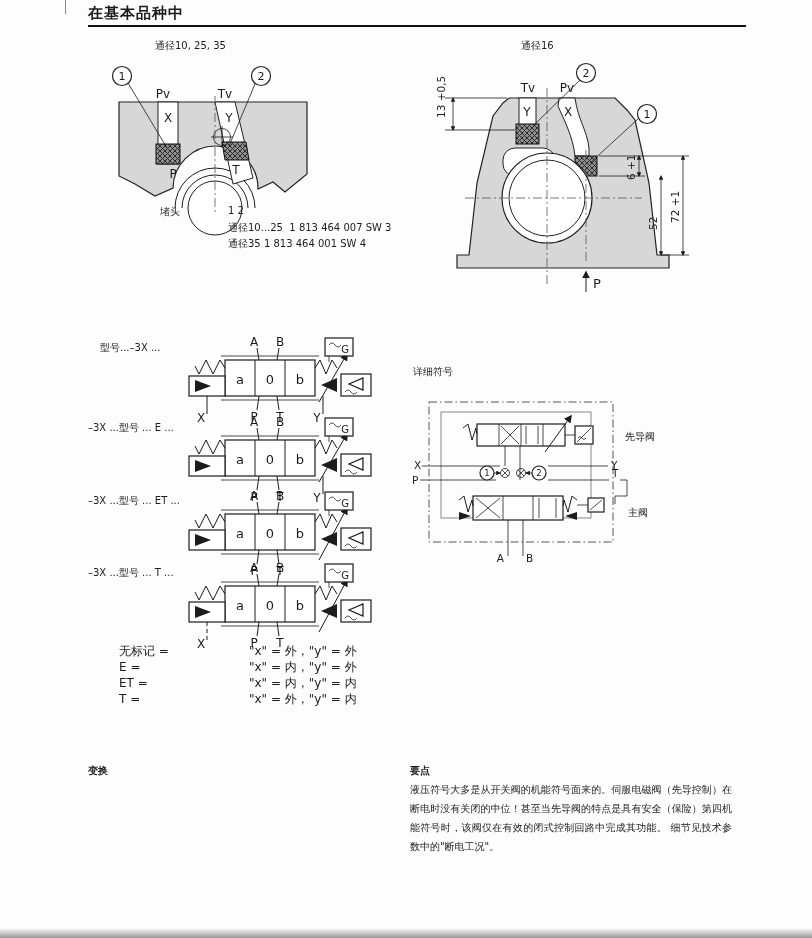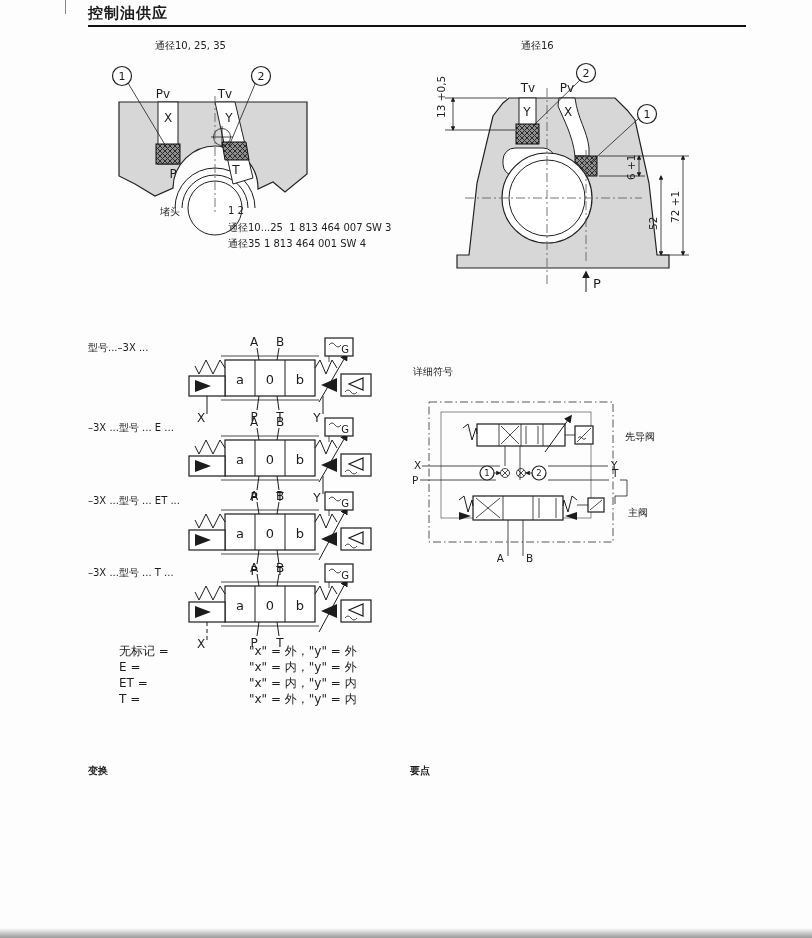--- a/index.html
+++ b/index.html
@@ -45,21 +45,21 @@
         <path d="M0,0 L10,5 L0,10 z" fill="#1c1c1c"></path>
       </marker>
       <pattern id="hatch" width="5" height="5" patternUnits="userSpaceOnUse">
         <rect width="5" height="5" fill="#8f8f8f"></rect>
         <path d="M0,5 L5,0 M0,0 L5,5" stroke="#2a2a2a" stroke-width="1"></path>
       </pattern>
     </defs>
   </svg>
 
   <div class="abs" id="tick-top-left"></div>
-  <div class="abs" id="title">控制油供应</div>
+  <div class="abs" id="title">在基本品种中</div>
   <div class="abs" id="title-rule"></div>
 
   
   <div class="abs t125" style="left:155px;top:39px;">通径10, 25, 35</div>
   <div class="abs t125" style="left:521px;top:39px;">通径16</div>
 
   
   <svg class="abs" style="left:95px;top:56px;" width="220" height="158" viewBox="0 0 220 158">
     <g>
       <path class="house" d="M24,46 L212,46 L212,118 L190,136 L178,126 L163,133
@@ -160,21 +160,21 @@
       <line class="thin" x1="246" y1="98" x2="246" y2="197" marker-start="url(#dim)" marker-end="url(#dim)"></line>
       <text transform="rotate(-90 242 165)" x="242" y="165" font-size="10.5">72 +1</text>
     </g>
     <g>
       <line class="ln" x1="149" y1="234" x2="149" y2="214" marker-end="url(#arr)"></line>
       <text x="156" y="230" font-size="13">P</text>
     </g>
   </svg>
 
   
-  <div class="abs t125" style="left:88px;top:341px;">型号...–3X ...</div>
+  <div class="abs t125" style="left:100px;top:341px;">型号...–3X ...</div>
   <div class="abs t125" style="left:88px;top:421px;">–3X ...型号 ... E ...</div>
   <div class="abs t125" style="left:88px;top:494px;">–3X ...型号 ... ET ...</div>
   <div class="abs t125" style="left:88px;top:566px;">–3X ...型号 ... T ...</div>
 
   
   <svg class="abs" style="left:183px;top:336px;" width="195" height="88" viewBox="0 0 195 88">
     <path class="thin" d="M38,20 H136 M38,64 H136"></path>
     <rect class="box" x="42" y="24" width="90" height="36"></rect>
     <path class="ln" d="M72,24 V60 M102,24 V60"></path>
     <text x="57" y="48" class="mid t13">a</text>
@@ -371,16 +371,17 @@
     </div>
   </div>
 
   
   <div class="abs t125 col-text" style="left:88px;top:761px;width:308px;">
     <div class="bold">变换</div>
   </div>
 
   <div class="abs t125 col-text" style="left:410px;top:761px;width:322px;">
     <div class="bold">要点</div>
+    <div>液压符号大多是从开关阀的机能符号面来的。伺服电磁阀（先导控制）在断电时没有关闭的中位！甚至当先导阀的特点是具有安全（保险）第四机能符号时，该阀仅在有效的闭式控制回路中完成其功能。 细节见技术参数中的"断电工况"。</div>
   </div>
 
   <div class="abs" id="bottom-shade"></div>
 </div>
 
 </body></html>

